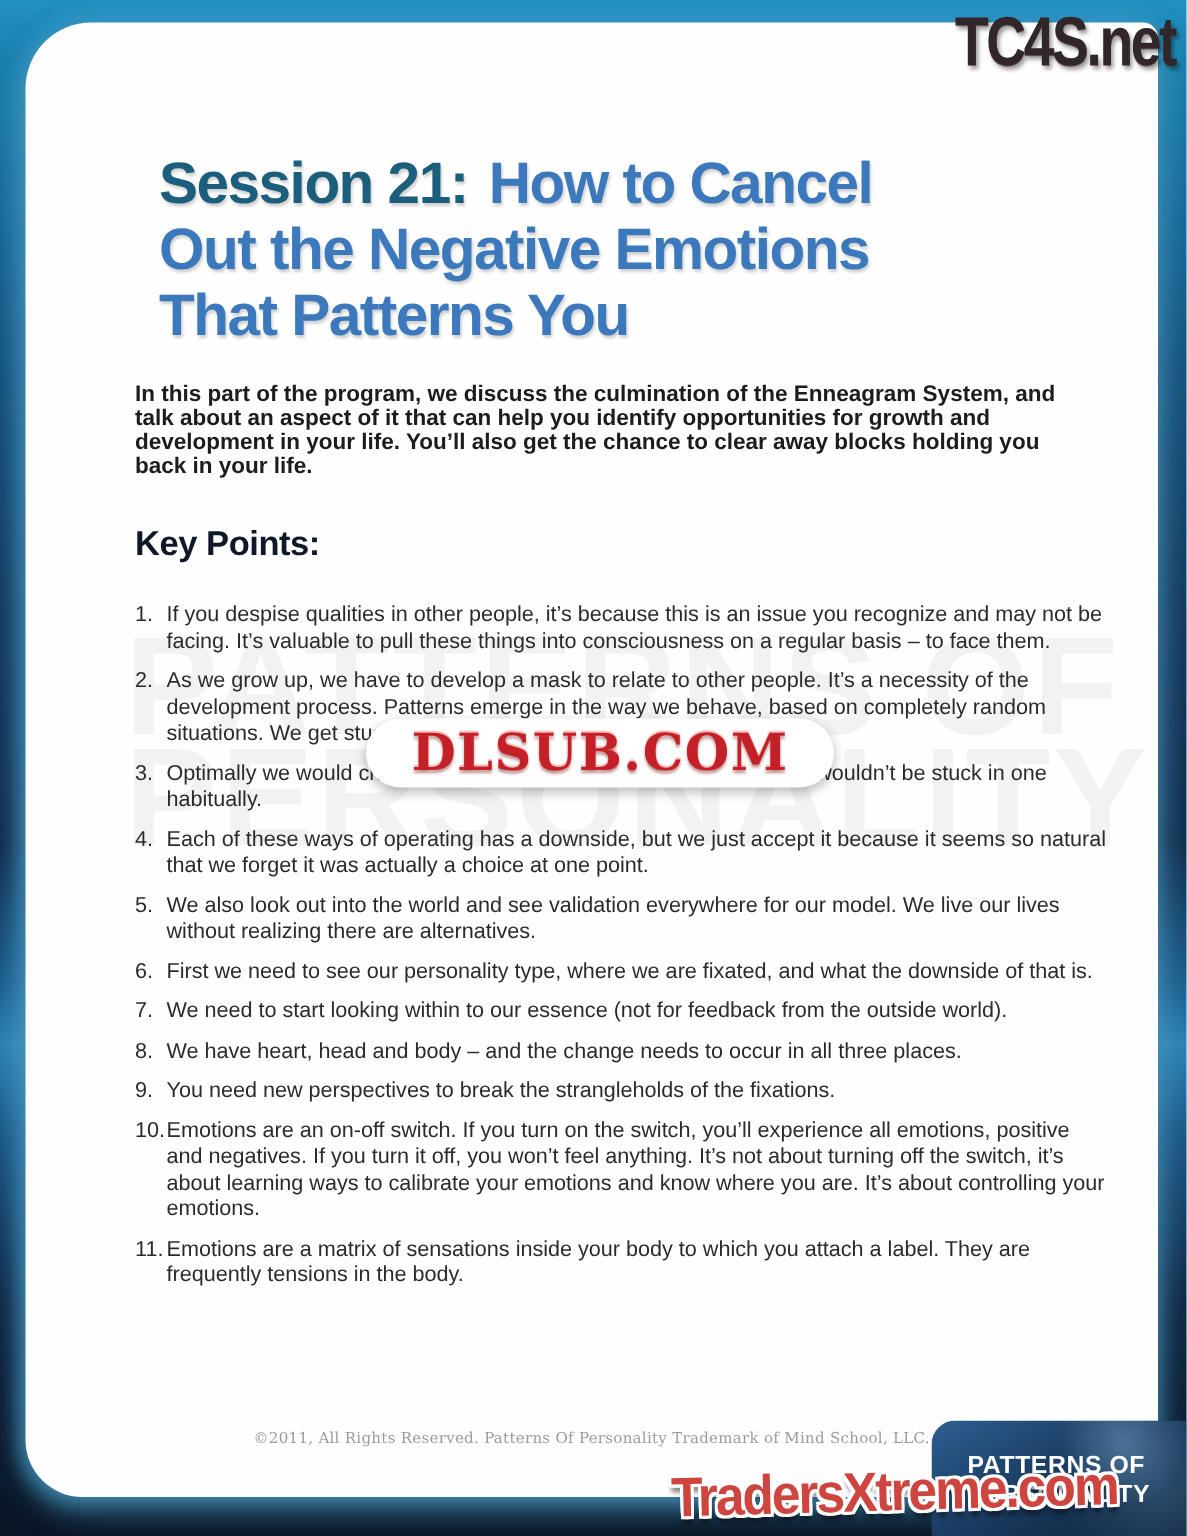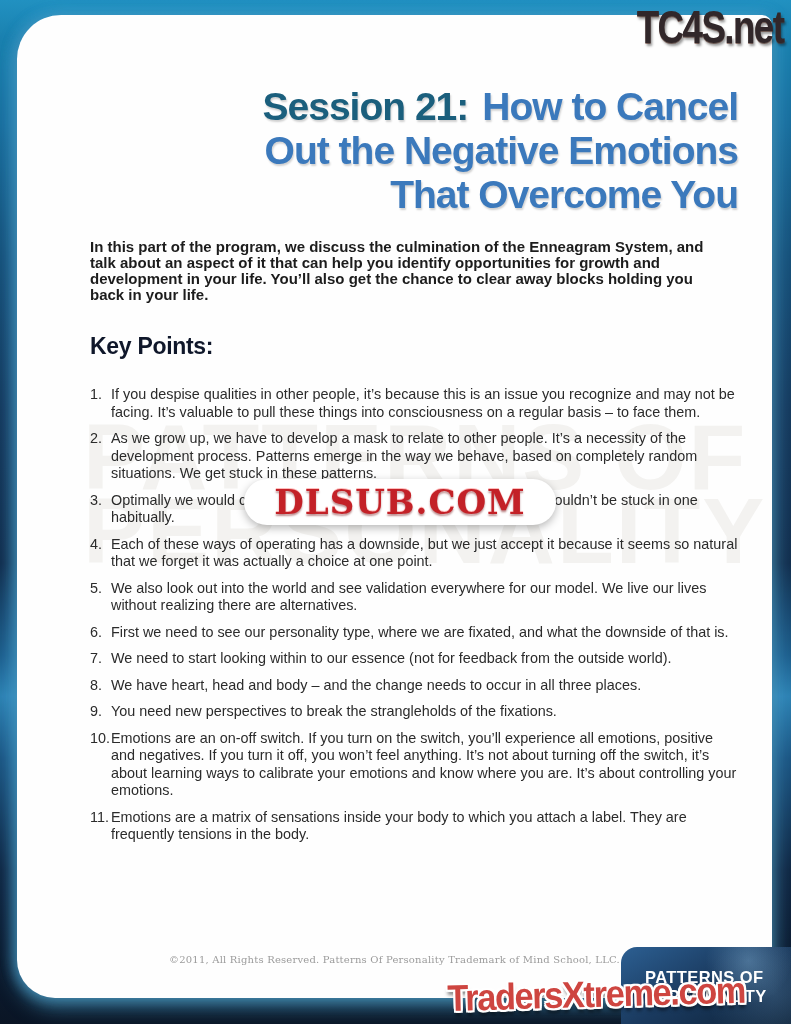--- a/index.html
+++ b/index.html
@@ -18,23 +18,22 @@
     box-shadow:0 0 16px rgba(120,200,240,0.35), -5px 0 12px rgba(50,140,190,0.45),
                0 9px 20px rgba(90,190,235,0.55), 0 4px 10px rgba(0,0,0,0.35);
   }
   .bg-watermark{
     position:absolute;left:66px;top:405px;z-index:0;
     font-weight:bold;font-size:93px;line-height:74px;letter-spacing:2px;
     color:rgba(120,105,80,0.08);white-space:nowrap;
   }
   .content{position:absolute;left:73px;top:70px;width:648px;z-index:1;}
   .title{
-    margin:0;font-size:39px;line-height:44px;font-weight:bold;letter-spacing:-1px;
+    margin:16px;font-size:39px;line-height:44px;font-weight:bold;letter-spacing:-1px;
     text-shadow:1px 2px 2px rgba(0,0,0,0.18);
-    text-align:right;
   }
   .t-teal{color:#1b5f7d;}
   .t-blue{color:#3b79bc;}
   .t-gap{display:inline-block;width:14px;}
   .intro{
     margin:22px 0 0 0;width:625px;
     font-size:15px;line-height:16px;font-weight:bold;color:#1c1c1c;
   }
   .keypoints{
     margin:30px 0 0 0;font-size:23px;font-weight:bold;color:#0f172a;letter-spacing:-0.3px;
@@ -93,21 +92,21 @@
 <div class="page">
   <div class="bg-watermark">
     <div>PATTERNS OF</div>
     <div>PERSONALITY</div>
   </div>
 
   <div class="content">
     <h1 class="title">
       <div><span class="t-teal">Session 21:</span><span class="t-gap"></span><span class="t-blue">How to Cancel</span></div>
       <div class="t-blue">Out the Negative Emotions</div>
-      <div class="t-blue">That Overcome You</div>
+      <div class="t-blue">That Patterns You</div>
     </h1>
 
     <p class="intro">In this part of the program, we discuss the culmination of the Enneagram System, and talk about an aspect of it that can help you identify opportunities for growth and development in your life. You’ll also get the chance to clear away blocks holding you back in your life.</p>
 
     <h2 class="keypoints">Key Points:</h2>
 
     <div class="kp-list" id="kp-list">
         <div class="kp-item">
           <span class="kp-marker">1.</span>
           <span class="kp-text">If you despise qualities in other people, it’s because this is an issue you recognize and may not be facing. It’s valuable to pull these things into consciousness on a regular basis – to face them.</span>

